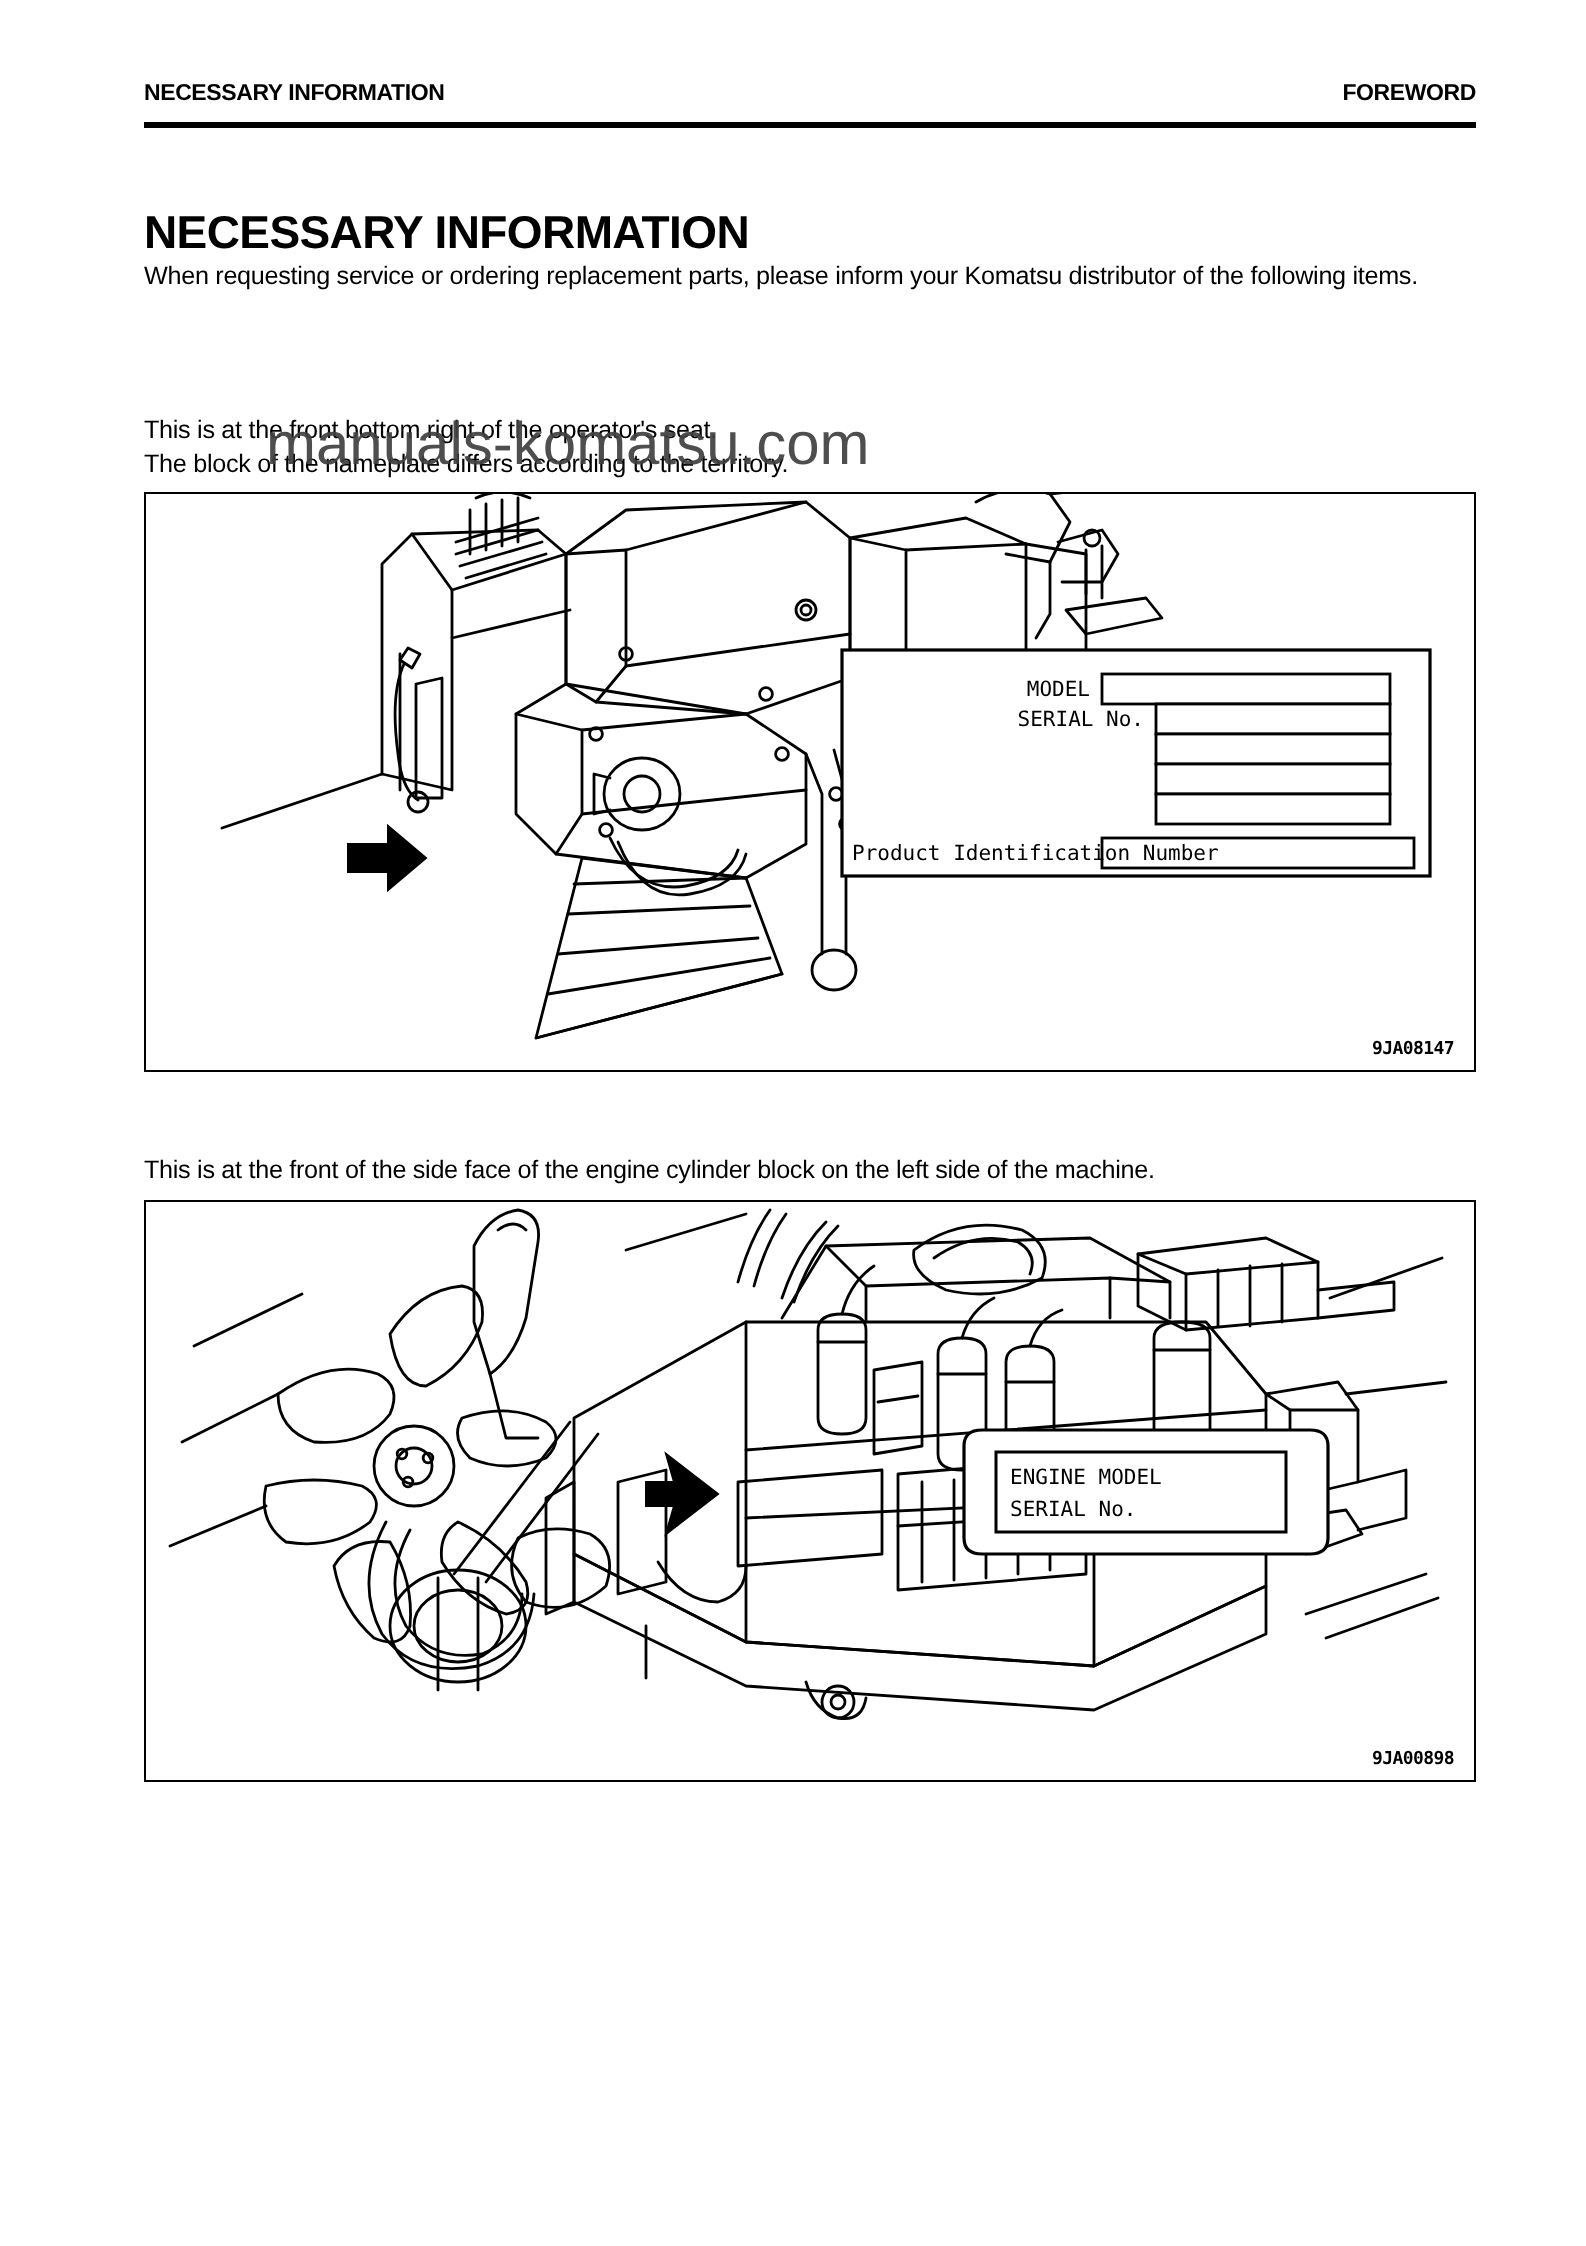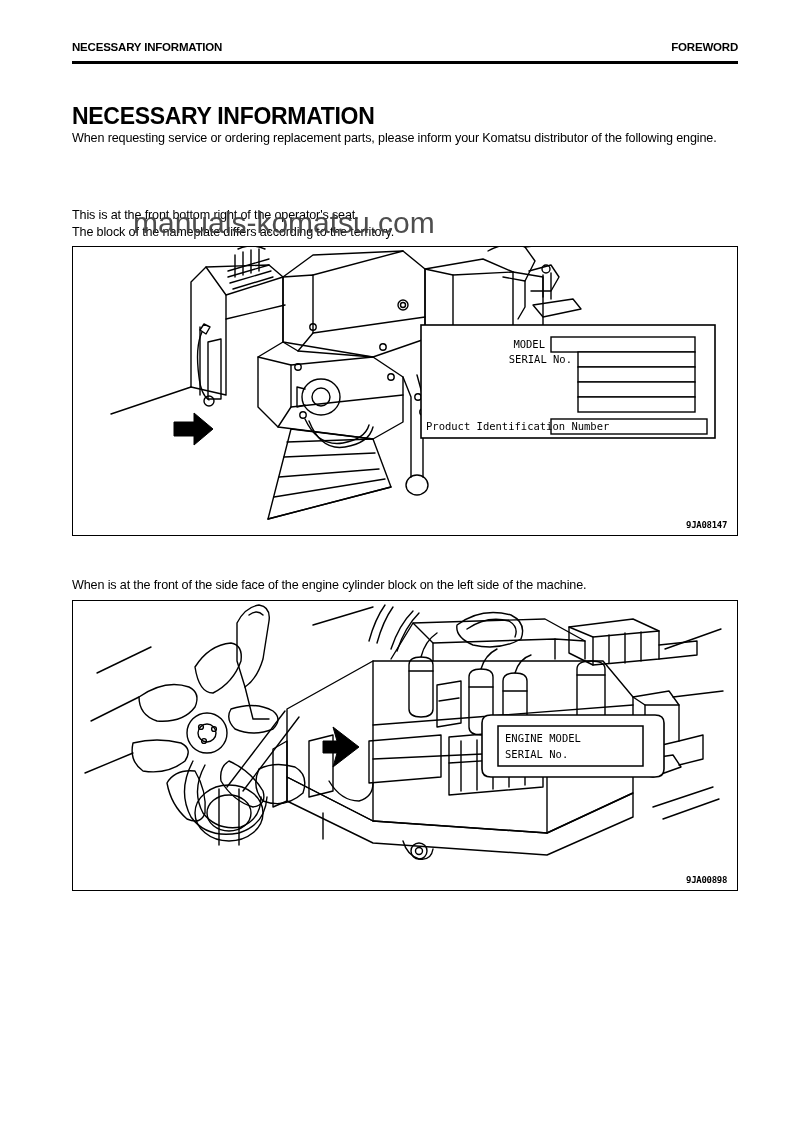--- a/index.html
+++ b/index.html
@@ -159,21 +159,21 @@
 
 <div class="page">
 
   <div class="header">
     <div class="header-left">NECESSARY INFORMATION</div>
     <div class="header-right">FOREWORD</div>
   </div>
   <div class="header-rule"></div>
 
   <div class="h1">NECESSARY INFORMATION</div>
-  <div class="intro">When requesting service or ordering replacement parts, please inform your Komatsu distributor of the following engine.</div>
+  <div class="intro">When requesting service or ordering replacement parts, please inform your Komatsu distributor of the following items.</div>
 
   <div class="body-line pin-l1">This is at the front bottom right of the operator's seat.</div>
   <div class="body-line pin-l2">The block of the nameplate differs according to the territory.</div>
 
   <div class="watermark">manuals-komatsu.com</div>
 
   <div class="figure figure-1">
     <svg class="fig-svg" width="663" height="287" viewBox="0 0 663 287">
       <g fill="none" stroke="#000" stroke-width="1.4" stroke-linecap="round" stroke-linejoin="round">
 
@@ -270,21 +270,21 @@
 
         <rect x="478" y="172" width="156" height="15" fill="#fff" stroke="#000" stroke-width="1.4"></rect>
         <text x="472" y="101" text-anchor="end" font-family="DejaVu Sans Mono, monospace" font-size="10.5" fill="#000">MODEL</text>
         <text x="499" y="116" text-anchor="end" font-family="DejaVu Sans Mono, monospace" font-size="10.5" fill="#000">SERIAL No.</text>
         <text x="353" y="183" font-family="DejaVu Sans Mono, monospace" font-size="10.5" fill="#000">Product Identification Number</text>
       </g>
     </svg>
     <div class="fig-code">9JA08147</div>
   </div>
 
-  <div class="body-line eng-l1">When is at the front of the side face of the engine cylinder block on the left side of the machine.</div>
+  <div class="body-line eng-l1">This is at the front of the side face of the engine cylinder block on the left side of the machine.</div>
 
   <div class="figure figure-2">
     <svg class="fig-svg" width="663" height="288" viewBox="0 0 663 288">
       <g fill="none" stroke="#000" stroke-width="1.4" stroke-linecap="round" stroke-linejoin="round">
 
         <path d="M24 72 L78 46"></path>
         <path d="M18 120 L66 96"></path>
         <path d="M12 172 L60 152"></path>
         <path d="M240 24 L300 6"></path>
         <path d="M592 48 L648 28"></path>

